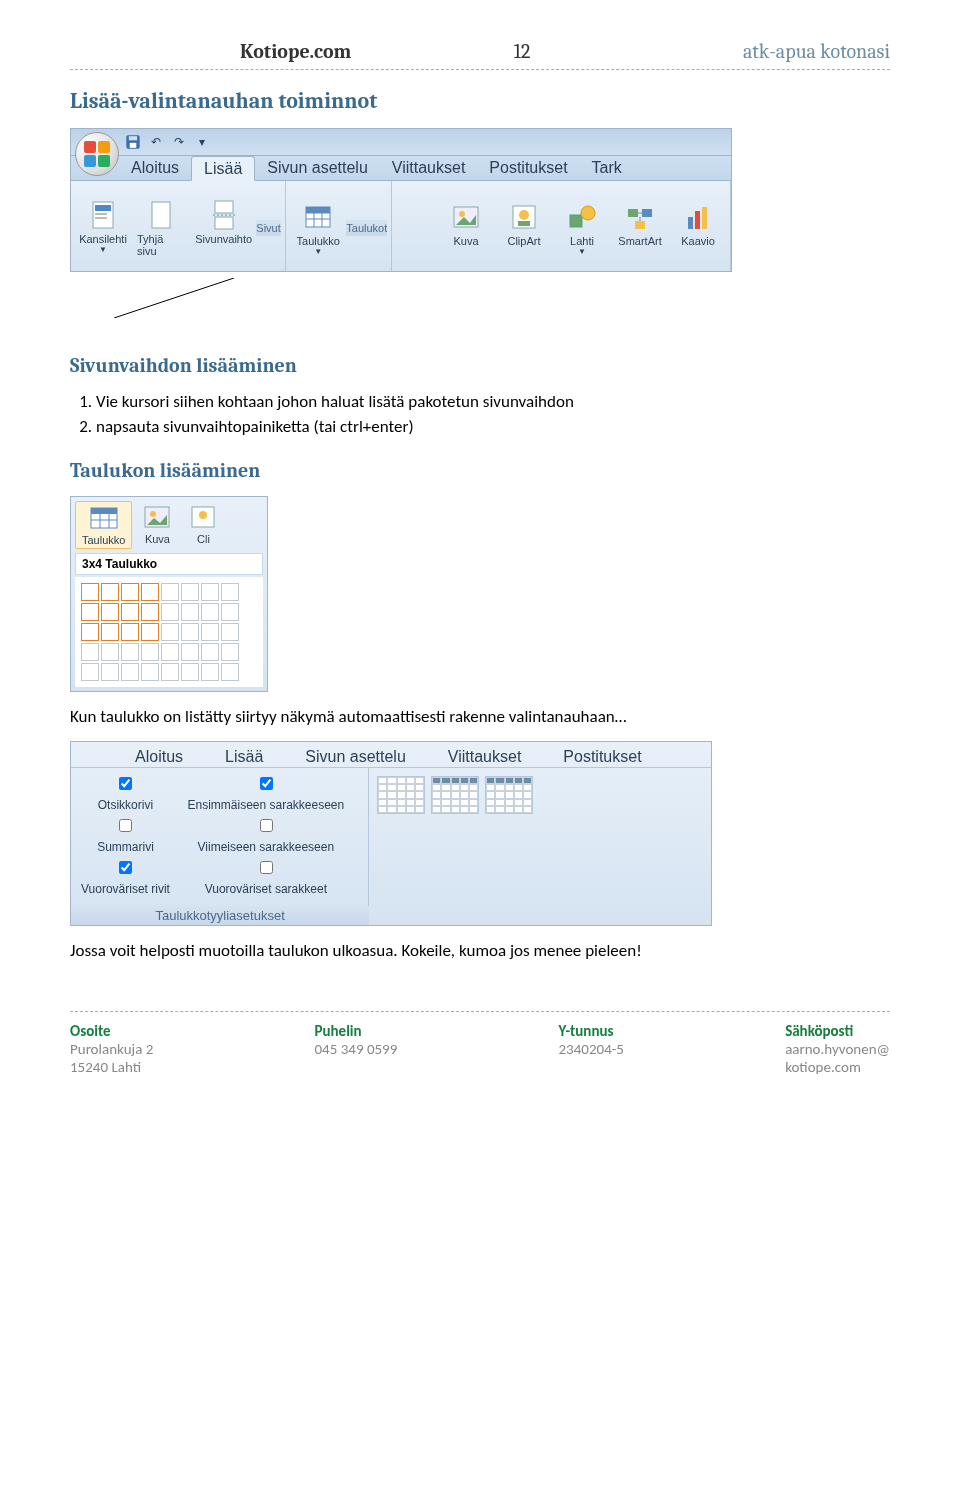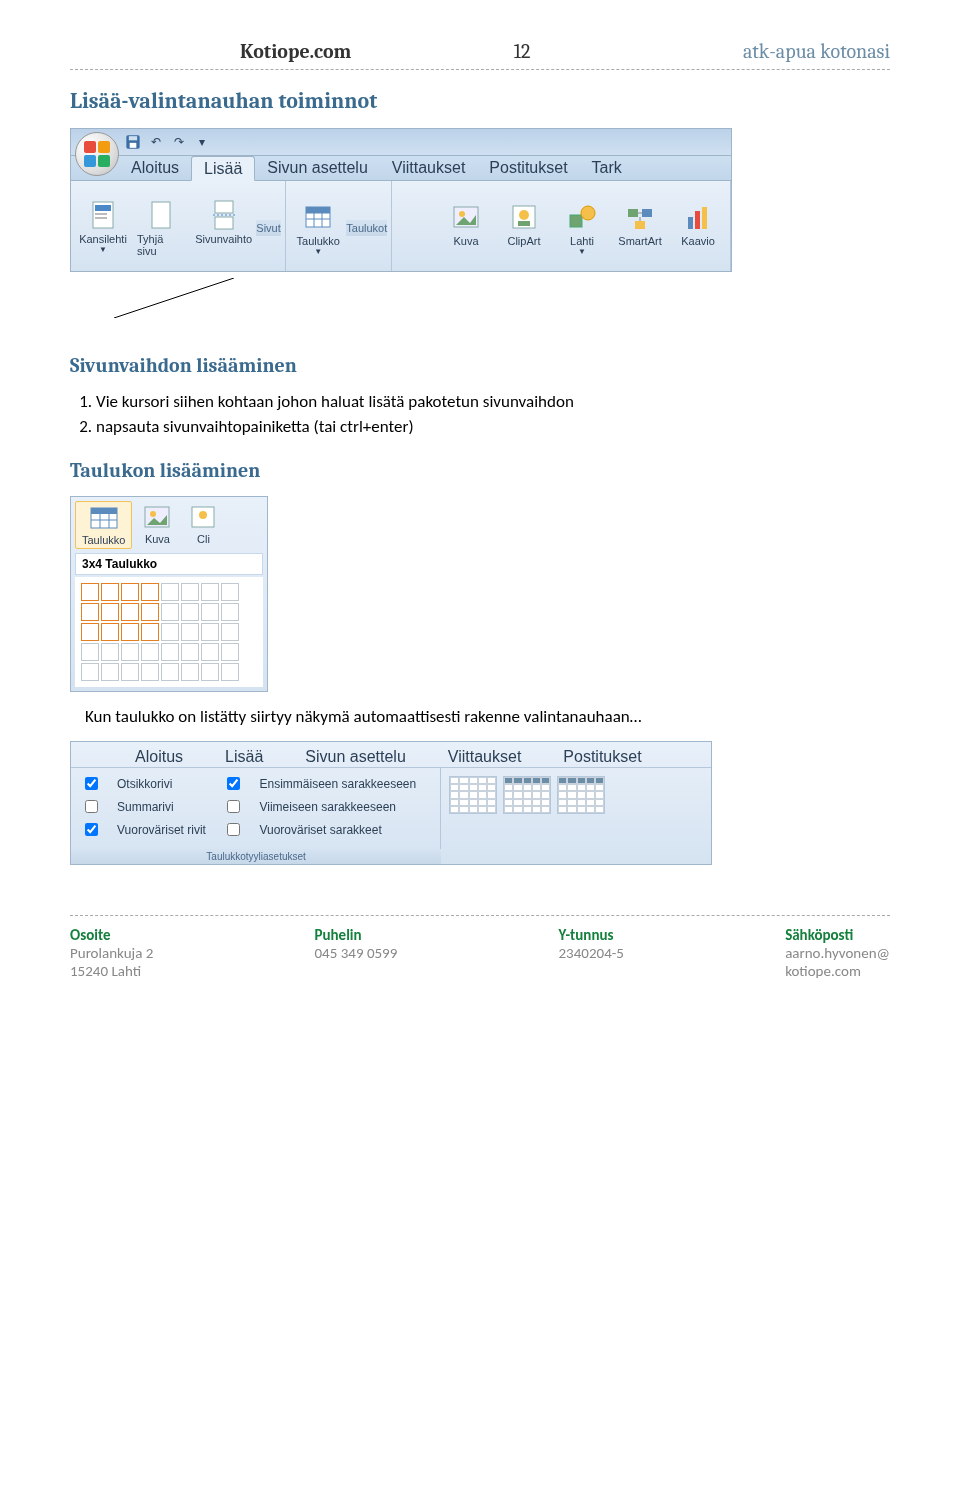--- a/index.html
+++ b/index.html
@@ -36,21 +36,21 @@
   }
   h3.sub {
     color: #3a6a8e;
     font-family: Cambria, Georgia, serif;
     font-size: 20px;
     font-weight: bold;
     margin: 22px 0 14px 0;
   }
   ol { margin: 8px 0 16px 26px; padding: 0;}
   ol li { font-family: Calibri, Arial, sans-serif; font-size: 17px; margin-bottom: 4px;}
-  p.body { font-family: Calibri, Arial, sans-serif; font-size: 17px; margin: 14px 15px;}
+  p.body { font-family: Calibri, Arial, sans-serif; font-size: 17px; margin: 14px 0;}
   
   
   .ribbon1 {
     width: 660px;
     border: 1px solid #9db4c9;
     background: linear-gradient(#e4edf7, #d0ddec);
     position: relative;
     margin-top: 10px;
   }
   .titlebar {
@@ -148,23 +148,23 @@
   
   
   .ribbon3 {
     width: 640px; border:1px solid #9fb6cd; background:linear-gradient(#e8f0f9,#d5e3f1);
     margin-top:8px;
   }
   .ribbon3 .tabstrip3 { height:22px; display:flex; gap:18px; padding:3px 0 0 52px; font-family:Tahoma,sans-serif; font-size:12px; color:#2b3f55; border-bottom:1px solid #b5c8db;}
   .r3body { display:flex; }
   .opts { padding:6px 10px; border-right:1px solid #b5c8db;}
   .optcol { display:inline-block; vertical-align:top; margin-right:14px;}
-  .chk { display:flex; align-items:center; gap:16px; font-family:Tahoma,sans-serif; font-size:12px; color:#2b3f55; margin-bottom:4px;}
+  .chk { display:flex; align-items:center; gap:5px; font-family:Tahoma,sans-serif; font-size:12px; color:#2b3f55; margin-bottom:4px;flex-direction:column;}
   .chk input { width:13px; height:13px;}
-  .r3label { text-align:center; font-family:Tahoma,sans-serif; font-size:10px; color:#4a6a8a; padding:2px 0; background:linear-gradient(#d5e3f1,#c7d8ea);}
+  .r3label { text-align:center; font-family:Tahoma,sans-serif; font-size:13px; color:#4a6a8a; padding:2px 0; background:linear-gradient(#d5e3f1,#c7d8ea);}
   .styles { display:flex; gap:6px; padding:8px;}
   .style-sw { width:46px; height:36px; border:1px solid #b5c8db; background:#fff; display:grid; grid-template-columns:repeat(5,1fr); grid-template-rows:repeat(5,1fr);}
   .style-sw div{ border:0.5px solid #c7d2dc;}
   .style-sw.hdr div:nth-child(-n+5){ background:#6b8da6;}
   
   
   .footer {
     margin-top: 50px;
     border-top: 1px dashed #aaa;
     padding-top: 10px;
@@ -539,20 +539,21 @@
             <div></div>
             <div></div>
             <div></div>
             <div></div>
             <div></div>
           </div>
       </div>
     </div>
   </div>
 
+  <p class="body">Jossa voit helposti muotoilla taulukon ulkoasua. Kokeile, kumoa jos menee pieleen!</p>
 
   <div class="footer">
     <div class="col">
       <strong>Osoite</strong>
       <span>Purolankuja 2</span>
       <span>15240 Lahti</span>
     </div>
     <div class="col">
       <strong>Puhelin</strong>
       <span>045 349 0599</span>

